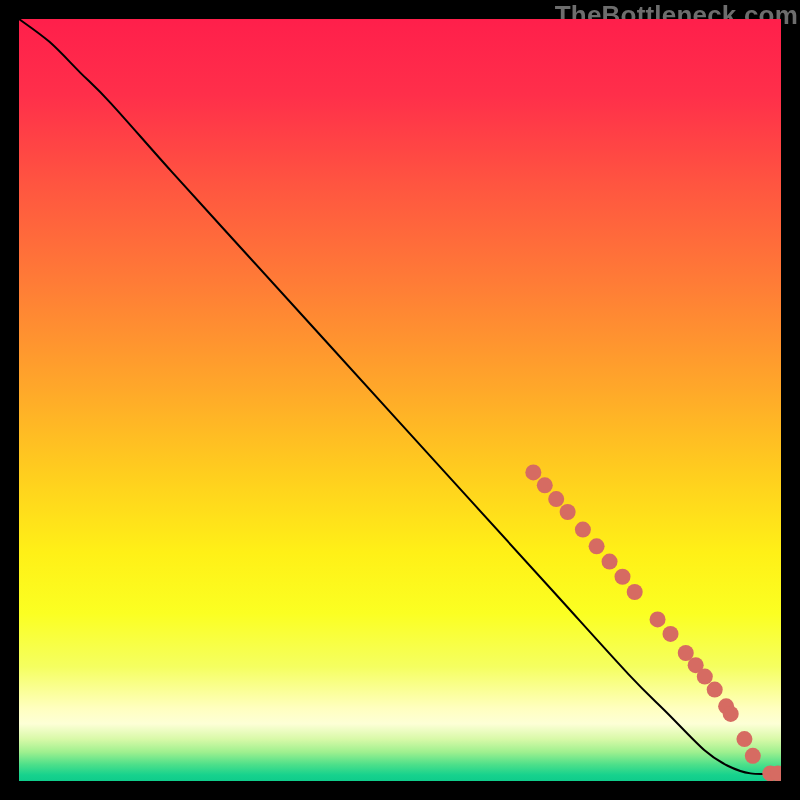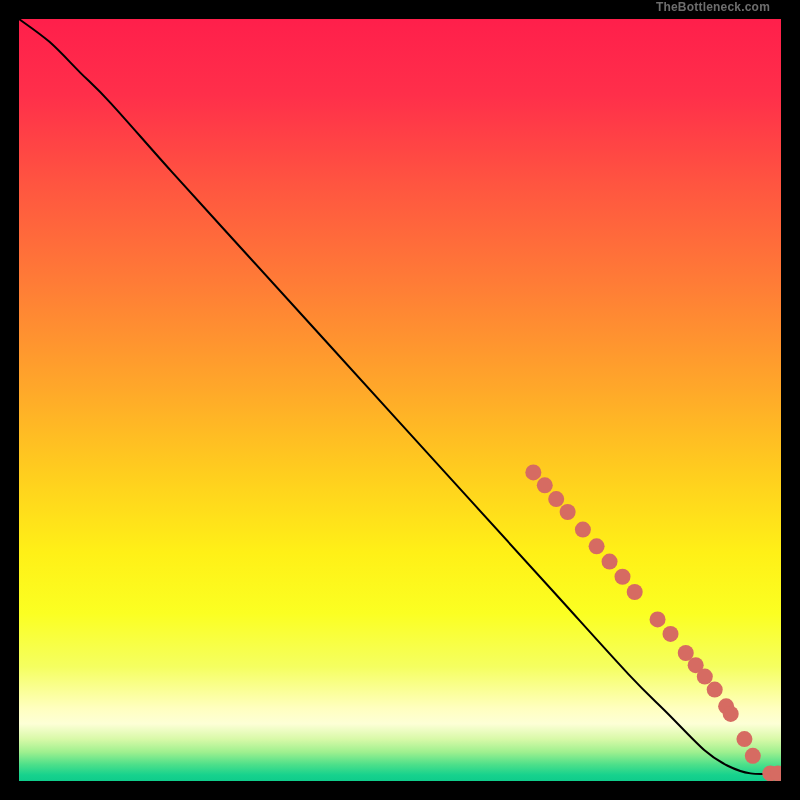--- a/index.html
+++ b/index.html
@@ -23,22 +23,22 @@
     position: absolute;
     left: 19px;
     top: 19px;
     width: 762px;
     height: 762px;
     
   }
   .watermark {
     position: absolute;
     top: 0px;
-    right: 30px;
-    font-size: 12px;
+    right: 2px;
+    font-size: 26px;
     font-weight: 600;
     color: #6d6d6d;
     letter-spacing: 0.2px;
   }
   svg { display: block; }
 </style>
 </head>
 <body>
 
 <div class="frame">

